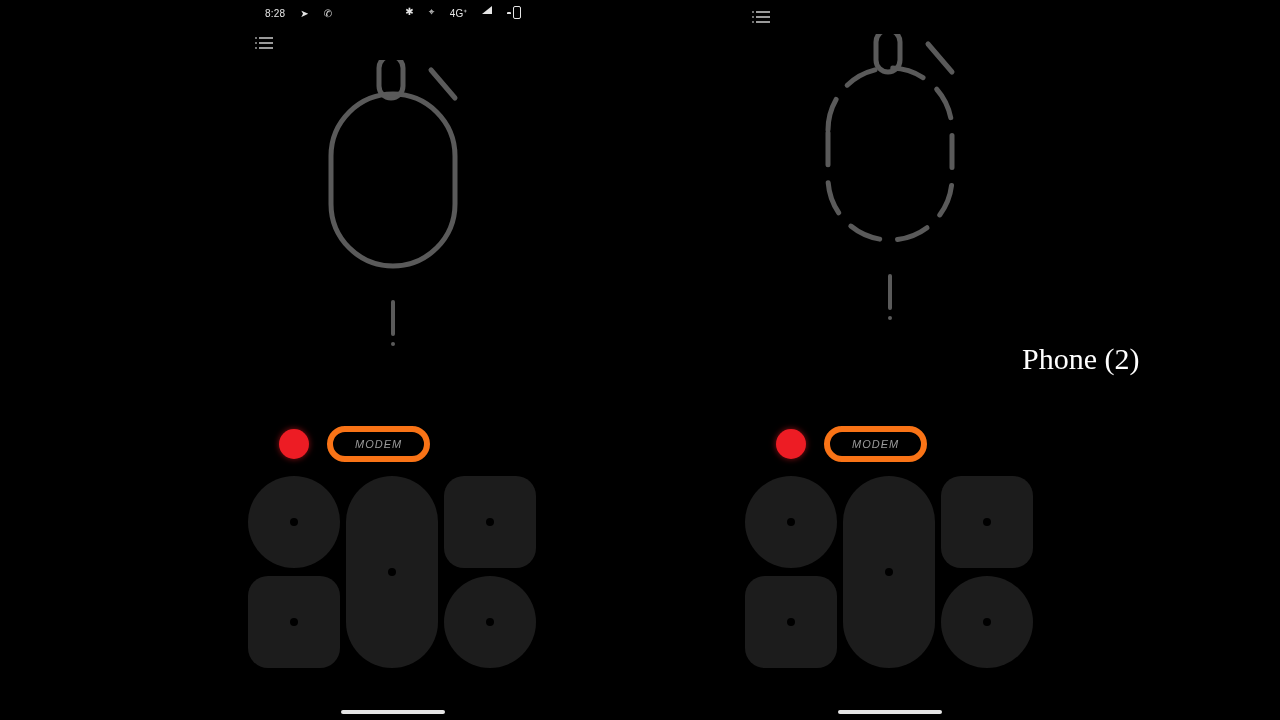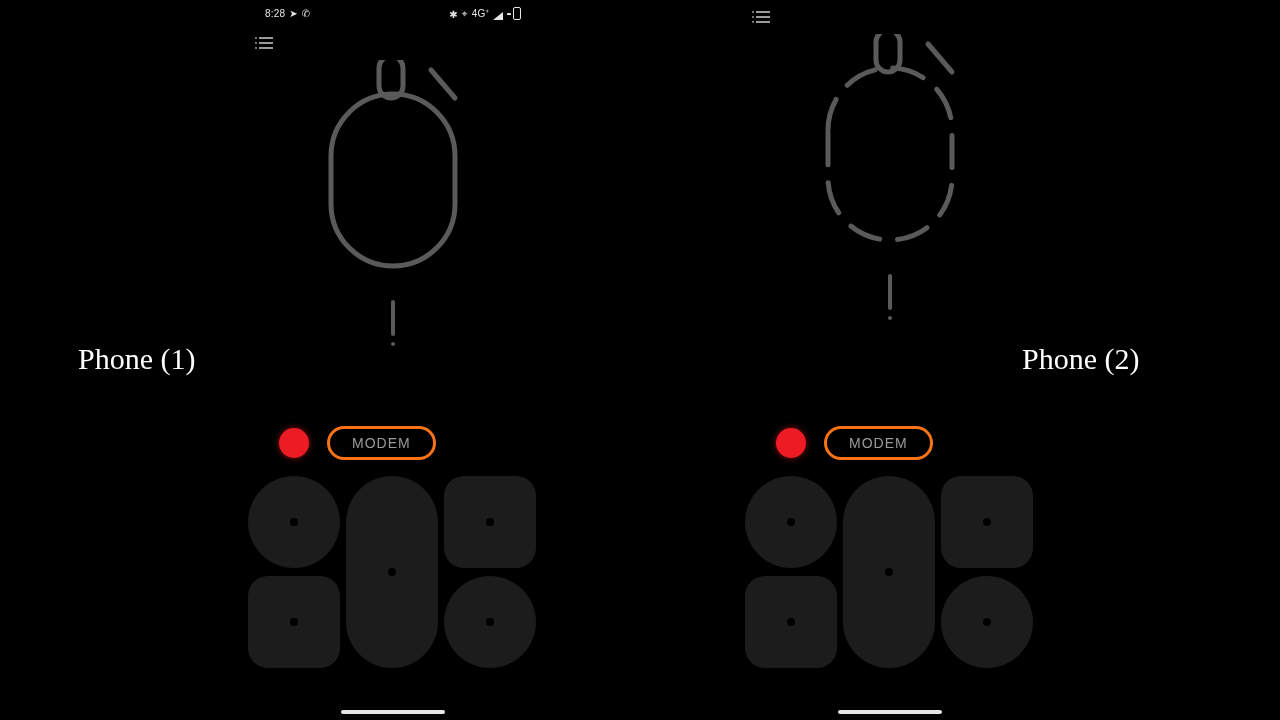--- a/index.html
+++ b/index.html
@@ -4,21 +4,21 @@
 <style>
   * { box-sizing: border-box; margin: 0; padding: 0; }
   html, body { width: 1280px; height: 720px; background: #000; overflow: hidden; font-family: -apple-system, BlinkMacSystemFont, "Segoe UI", Arial, sans-serif; color: #fff; }
   .canvas { position: relative; width: 1280px; height: 720px; }
   .phone { position: absolute; width: 300px; height: 720px; }
   .phone.left  { left: 243px; }
   .phone.right { left: 740px; }
 
   
   .status { display: flex; justify-content: space-between; align-items: center; height: 26px; padding: 0 22px; font-size: 10px; color: #e5e5e5; letter-spacing: 0.2px; }
-  .status .slot { display: flex; align-items: flex-end; gap: 4px; }
+  .status .slot { display: flex; align-items: flex-start; gap: 15px; }
   .status .kbs { font-size: 7px; line-height: 7px; display: inline-flex; flex-direction: column; align-items: flex-end; }
   .tri { display: inline-block; width: 0; height: 0; border-style: solid; border-width: 0 0 8px 10px; border-color: transparent transparent #e5e5e5 transparent; }
   .batt { display: inline-flex; align-items: center; gap: 2px; }
   .batt .body { width: 8px; height: 13px; border: 1px solid #e5e5e5; border-radius: 2px; position: relative; }
   .batt .body.full::after { content:""; position:absolute; left:1px; right:1px; bottom:1px; top:1px; background:#e5e5e5; }
   .batt .cap { width: 4px; height: 2px; background:#e5e5e5; border-radius:1px 1px 0 0; margin-bottom:-1px; }
 
   
   .menubar { height: 34px; display:flex; align-items:center; padding: 0 12px; }
   .menu-icon { width: 18px; height: 12px; display:flex; flex-direction:column; justify-content:space-between; }
@@ -30,21 +30,21 @@
   .glyph { position: relative; height: 300px; }
   .glyph svg { position:absolute; left:50%; transform:translateX(-50%); top: 0; }
 
   .exclaim { position:absolute; left:50%; transform:translateX(-50%); top: 240px; display:flex; flex-direction:column; align-items:center; gap:6px; }
   .exclaim .stem { width:4px; height:36px; background:#5a5a5a; border-radius:3px; }
   .exclaim .pt   { width:4px; height:4px; background:#5a5a5a; border-radius:50%; }
 
   
   .modem-row { position:absolute; top: 426px; left:0; right:0; display:flex; align-items:center; gap: 18px; padding-left: 36px; }
   .rec { width: 30px; height: 30px; background:#ed1c24; border-radius:50%; box-shadow: 0 0 6px rgba(237,28,36,0.6); }
-  .modem-pill { padding: 6px 22px; border:3px solid #f97316; border-radius: 18px; font-size: 14px; letter-spacing: 1px; color:#9a9a9a; }
+  .modem-pill { padding: 6px 22px; border:6px solid #f97316; border-radius: 18px; font-size: 11px; letter-spacing: 1px; color:#9a9a9a;font-style:italic; }
 
   
   .tiles { position:absolute; top: 476px; left:0; right:0; height: 200px; display:flex; justify-content:center; }
   .tile-wrap { position:relative; width: 290px; height: 192px; }
   .tile { position:absolute; background:#1c1c1c; display:flex; align-items:center; justify-content:center; }
   .tile .pip { width:8px; height:8px; background:#000; border-radius:50%; }
   .t-circle { border-radius:50%; }
   .t-round  { border-radius:20px; }
   .t-pill   { border-radius:46px; }
 
@@ -60,21 +60,20 @@
   
   .side-label { position:absolute; font-family: Georgia, "Times New Roman", serif; font-size: 30px; color:#fff; top: 342px; }
   .side-label.l1 { left: 78px; }
   .side-label.l2 { left: 1022px; }
 </style>
 </head>
 <body>
 
 <div class="canvas">
 
-  <div class="side-label l1">Phone (1)</div>
   <div class="side-label l2">Phone (2)</div>
 
   <div class="phone left">
     <div class="status">
       <div class="slot">
         <span>8:28</span>
         <span>➤</span>
         <span>✆</span>
       </div>
       <div class="slot">

